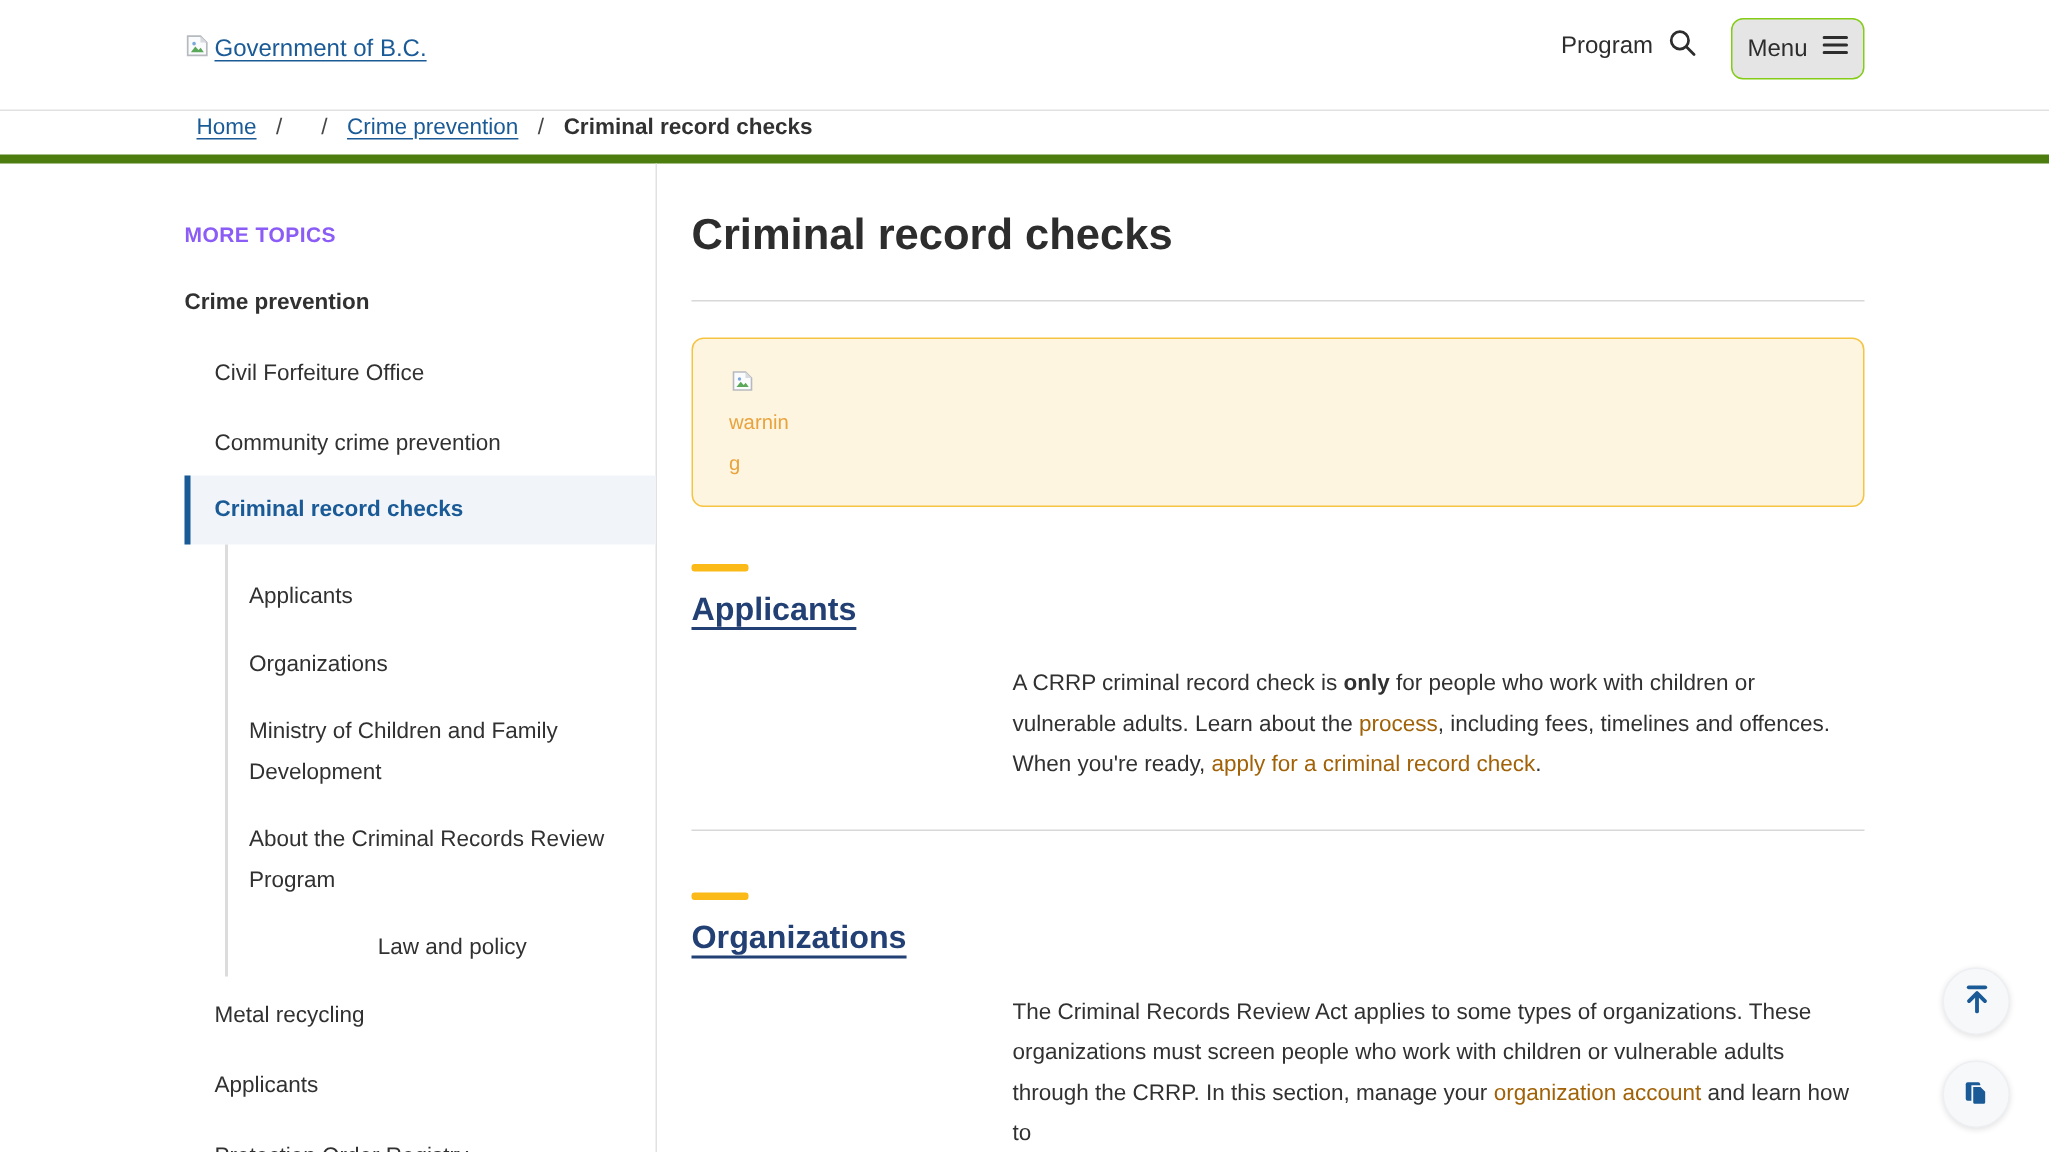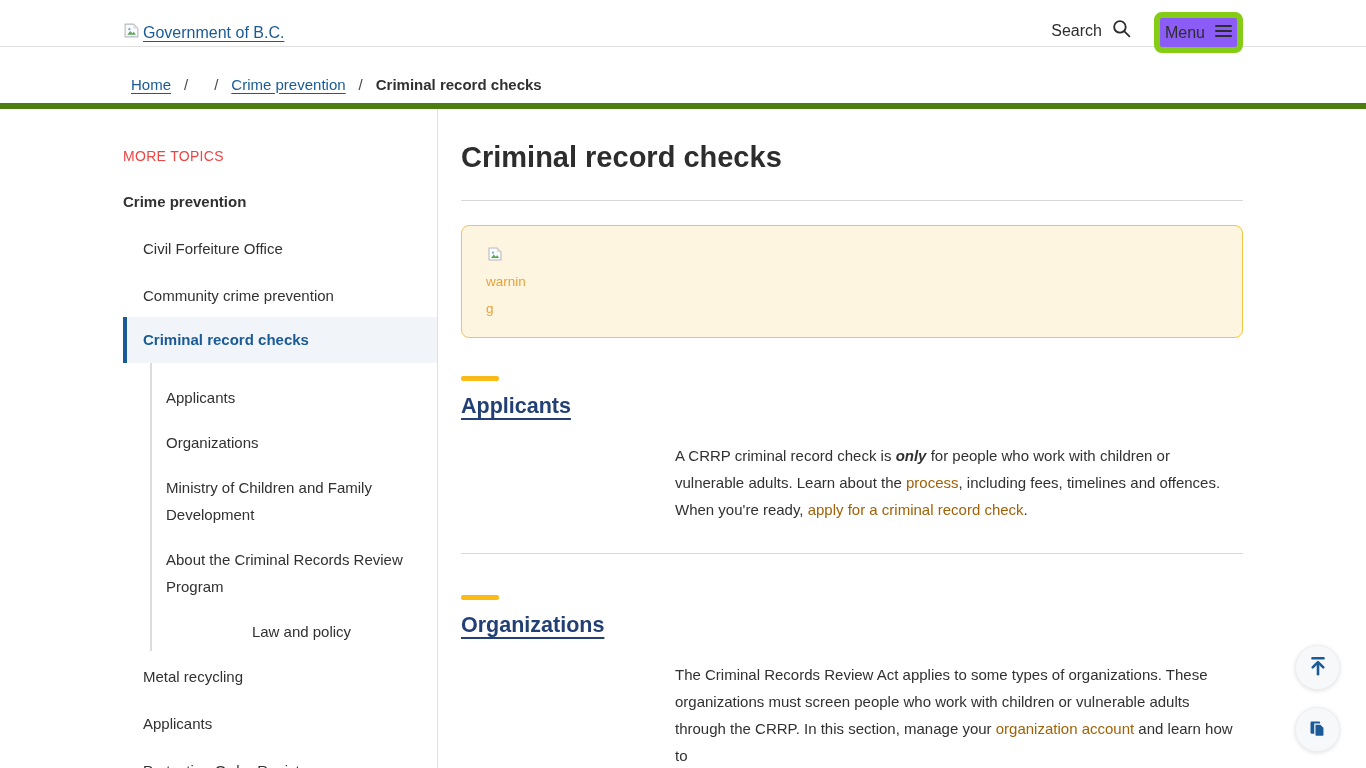--- a/index.html
+++ b/index.html
@@ -1,45 +1,45 @@
 <!DOCTYPE html>
 <html><head>
 <meta charset="utf-8">
 <style>
   * { margin: 0; padding: 0; box-sizing: border-box; }
   html, body { width: 1366px; height: 768px; overflow: hidden; background: #fff;
     font-family: "Liberation Sans", "DejaVu Sans", sans-serif; color: #313132; }
 
   
-  .header { position: absolute; top: 0; left: 0; width: 1366px; height: 47px;
+  .header { position: absolute; top: 0; left: 0; width: 1366px; height: 74px;
     background: #fff; border-bottom: 1px solid #E1E1E1; }
   .logo-link { position: absolute; left: 122px; top: 22px; display: flex; align-items: center; gap: 2px;
     color: #1A5A96; font-size: 16px; text-decoration: none; cursor: pointer; }
   .logo-link .alt-text { text-decoration: underline; text-underline-offset: 3px; }
   .search-btn { position: absolute; right: 234px; top: 18px; display: flex; align-items: center; gap: 9px;
     background: none; border: none; font-size: 16px; color: #2D2D2D; cursor: pointer;
     font-family: inherit; }
   .menu-btn { position: absolute; right: 123px; top: 12px; width: 89px; height: 41px;
-    background: #8b5cf6; border: 6px solid #84cc16; border-radius: 8px; display: flex;
+    background: #e5e5e5; border: 1px solid #84cc16; border-radius: 8px; display: flex;
     align-items: center; justify-content: center; gap: 10px; font-size: 16px; color: #2D2D2D;
     cursor: pointer; font-family: inherit; }
 
   
   .breadcrumb { position: absolute; top: 65px; left: 0; width: 1366px; height: 44px;
     border-bottom: 6px solid #4d7c0f; display: flex; align-items: center; padding-left: 131px;
     font-size: 15px; }
   .breadcrumb a { color: #1A5A96; text-decoration: underline; text-underline-offset: 3px; cursor: pointer; }
   .breadcrumb .sep { color: #474747; margin: 0 13px; }
   .breadcrumb .current { color: #313132; font-weight: 700; }
 
   
   .side-divider { position: absolute; left: 437px; top: 109px; width: 1px; height: 659px; background: #E1E1E1; }
   .sidebar { position: absolute; left: 123px; top: 146px; width: 314px; font-size: 15px; }
   .sidebar a { color: #313132; text-decoration: none; cursor: pointer; }
-  .side-heading { font-size: 14px; font-weight: 400; letter-spacing: 0.3px; color: #ef4444;
+  .side-heading { font-size: 14px; font-weight: 700; letter-spacing: 0.3px; color: #8b5cf6;
     line-height: 20px; margin-bottom: 26px; }
   .side-parent { font-weight: 700; line-height: 20px; margin-bottom: 27px; display: block; }
   .side-item { display: block; line-height: 20px; margin-bottom: 27px; padding-left: 20px; }
   .side-item.pre-active { margin-bottom: 11px; }
   .side-active { display: block; border-left: 4px solid #1A5A96; background: #F1F5F9;
     padding: 13px 10px 13px 16px; line-height: 20px; font-weight: 700; color: #1A5A96 !important; }
   .sub-list { margin-left: 27px; border-left: 2px solid #DCDCDC; padding: 21px 0 6px 14px; }
   .sub-item { display: block; line-height: 27px; margin-bottom: 18px; }
   .sub-item:last-child { margin-bottom: 0; text-align: center; }
   .after-gap { margin-top: 16px; }
@@ -60,21 +60,21 @@
 
   .gold-bar { width: 38px; height: 5px; background: #FCBA19; border-radius: 2px; }
   .bar-1 { margin-top: 38px; }
   .bar-2 { margin-top: 41px; }
   .section-heading { display: inline-block; margin-top: 12px; font-size: 21.5px; line-height: 26px;
     font-weight: 700; color: #234075; text-decoration: underline; text-underline-offset: 5px;
     text-decoration-thickness: 2px; cursor: pointer; }
   .section-para { margin-top: 23px; padding-left: 214px; width: 782px; font-size: 15px;
     line-height: 27px; color: #313132; }
   .section-para a { color: #a16207; text-underline-offset: 3px; cursor: pointer; }
-  .section-para strong { font-weight: 700; font-style: italic; }
+  .section-para strong { font-weight: 700; }
 
   
   .fab { position: absolute; width: 45px; height: 45px; border-radius: 50%; background: #F7F8FA;
     border: 1px solid #EDEFF2; box-shadow: 0 1px 4px rgba(0,0,0,0.12); display: flex;
     align-items: center; justify-content: center; cursor: pointer; }
   .fab-top { left: 1295px; top: 645px; }
   .fab-copy { left: 1295px; top: 707px; }
 </style>
 </head>
 <body>
@@ -85,21 +85,21 @@
       <svg width="19" height="17" viewBox="0 0 24 24">
         <path d="M3 3 h12 l6 6 v12 H3 z" fill="#FAFBFC" stroke="#B6BABF" stroke-width="1.6"></path>
         <path d="M15 3 l6 6 h-6 z" fill="#D7DADE"></path>
         <path d="M6 18 l4.2-5.2 3 3.2 2-2.2 3 4.2 z" fill="#5BA85B"></path>
         <circle cx="9" cy="10" r="1.7" fill="#7BA7D9"></circle>
       </svg>
     </span>
     <span class="alt-text">Government of B.C.</span>
   </a>
   <button class="search-btn">
-    <span>Search</span>
+    <span>Program</span>
     <span>
       <svg width="21" height="21" viewBox="0 0 24 24" fill="none" stroke="#2D2D2D" stroke-width="2.1" stroke-linecap="round">
         <circle cx="10.2" cy="10.2" r="6.6"></circle>
         <line x1="15.3" y1="15.3" x2="21" y2="21"></line>
       </svg>
     </span>
   </button>
   <button class="menu-btn">
     <span>Menu</span>
     <span>

